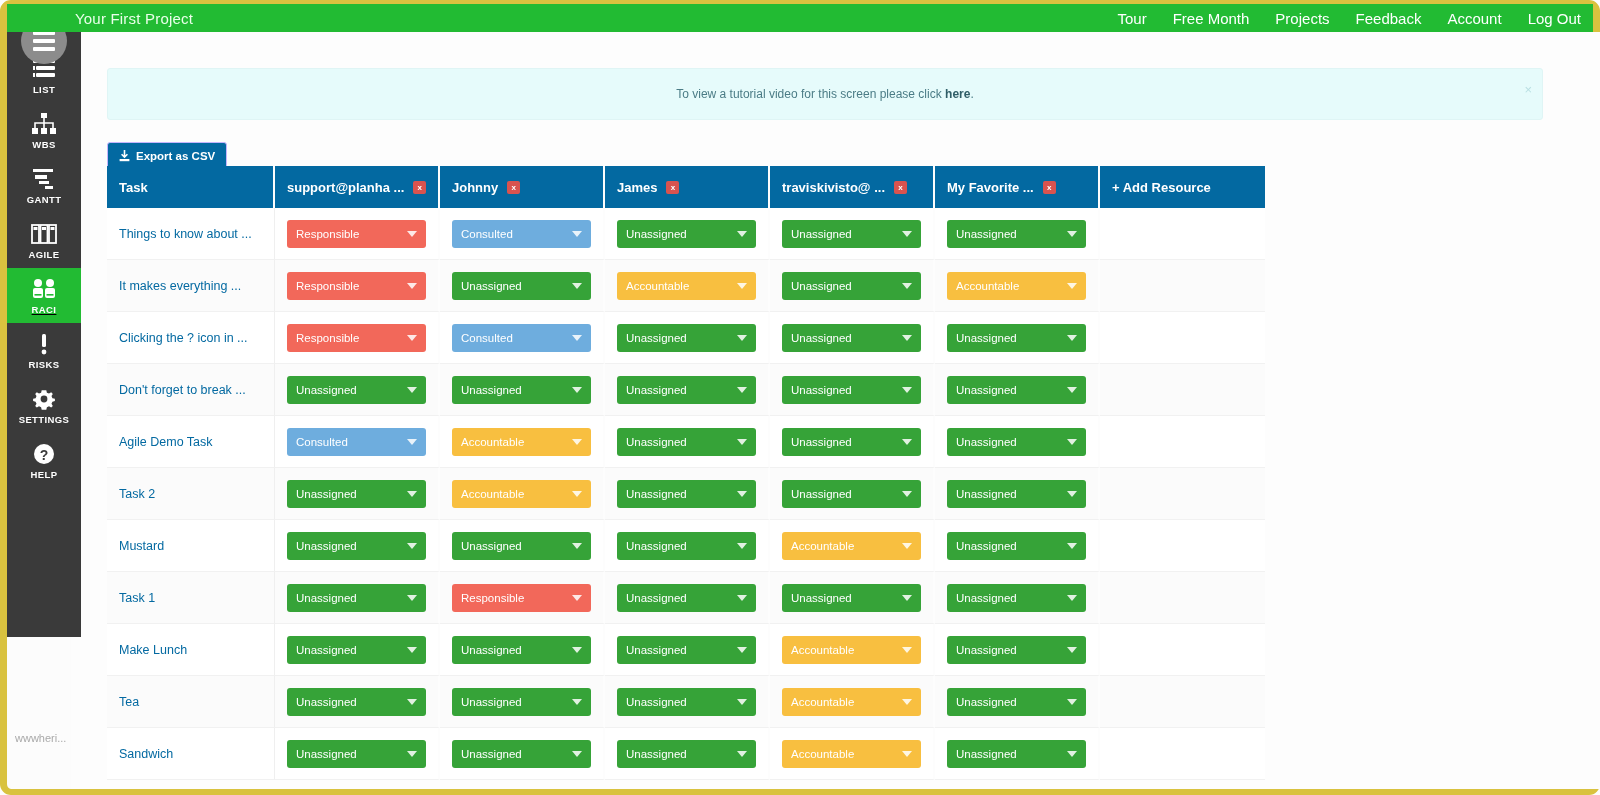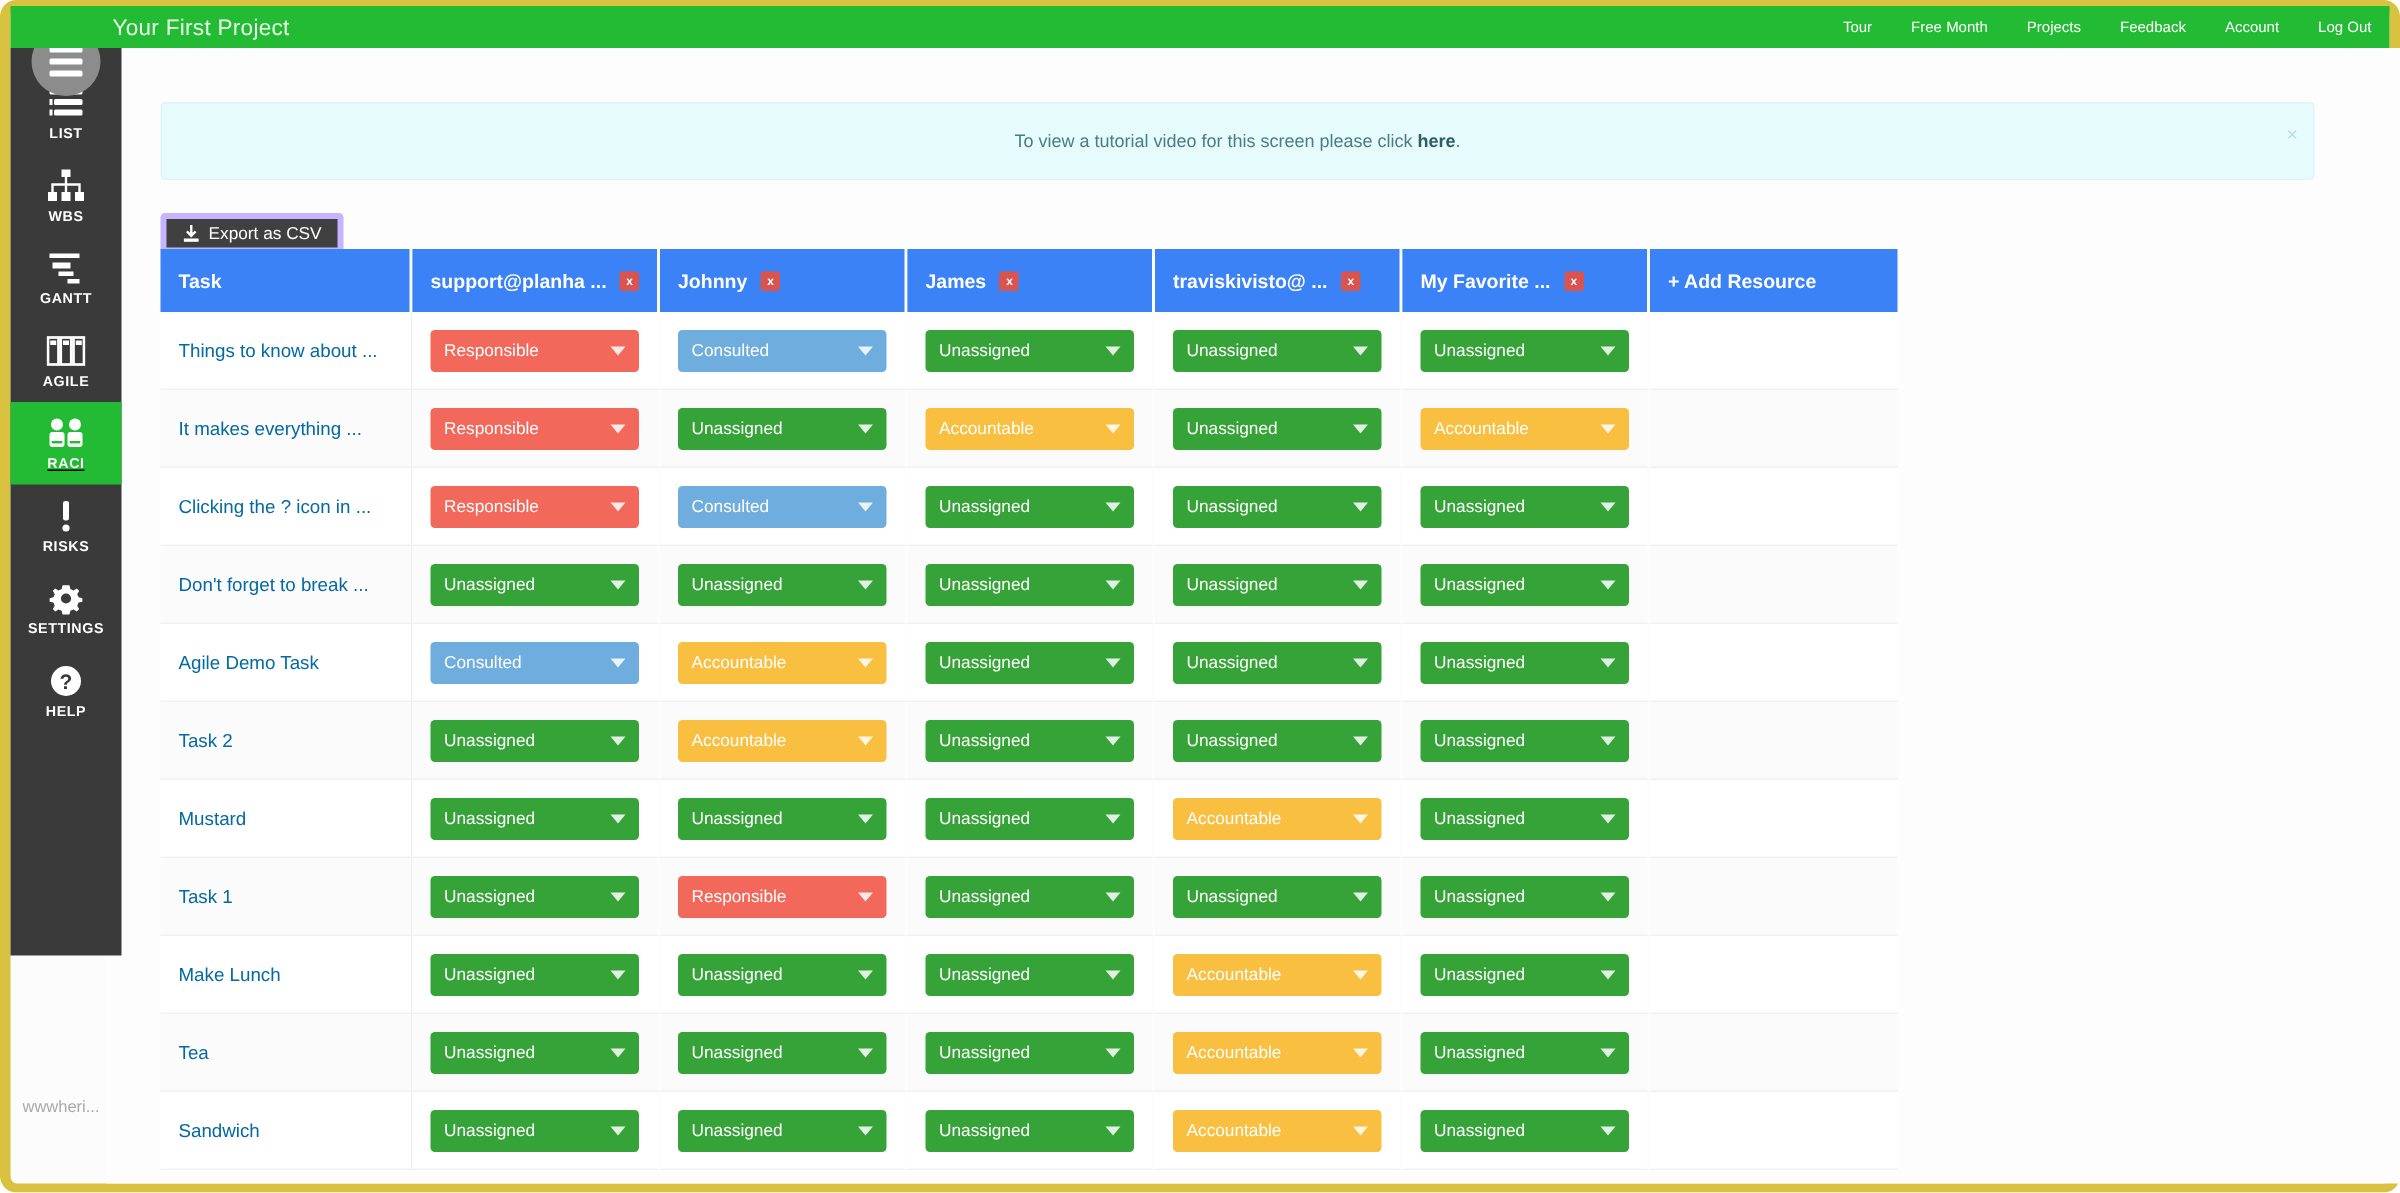--- a/index.html
+++ b/index.html
@@ -32,21 +32,21 @@
     margin-left: 68px;
     color: #eaffea;
     font-size: 15px;
     letter-spacing: .2px;
   }
   #topnav {
     margin-left: auto; margin-right: 12px;
     display: flex; align-items: center; gap: 26px;
   }
   #topnav .nav-link {
-    color: #ffffff; font-size: 10px;
+    color: #ffffff; font-size: 15px;
     text-decoration: none; white-space: nowrap;
     cursor: pointer;
   }
 
   
   #sidebar {
     position: absolute; top: 28px; left: 0;
     width: 74px; height: 605px;
     background: #3a3a3a;
     z-index: 20;
@@ -100,37 +100,37 @@
   #banner-text { font-size: 12px; color: #4b7c86; }
   #banner-text b { color: #2f5d66; }
   #banner-close {
     position: absolute; right: 10px; top: 14px;
     font-size: 13px; color: #b9dfe2; cursor: pointer;
     line-height: 1;
   }
   #export-btn {
     position: absolute; left: 36px; top: 110px;
     height: 27px; padding: 0 11px;
-    background: #404040; border: 4px solid #c4b5fd;
+    background: #0369a1; border: 1px solid #c4b5fd;
     border-radius: 3px; color: #fff;
-    font-size: 11.5px; font-weight: normal;
+    font-size: 11.5px; font-weight: bold;
     display: inline-flex; align-items: center; gap: 6px;
     cursor: pointer;
   }
   #export-btn svg { display:block; }
 
   
   #raci-table {
     position: absolute; left: 36px; top: 134px;
     width: 1158px;
     border-collapse: separate; border-spacing: 0;
     table-layout: fixed;
   }
   #raci-table thead th {
-    background: #3b82f6; color: #ffffff;
+    background: #0369a1; color: #ffffff;
     font-size: 13px; font-weight: bold;
     text-align: left; height: 42px;
     padding: 0 12px;
     border-right: 2px solid #fdfdfd;
     white-space: nowrap;
     vertical-align: middle;
   }
   #raci-table thead th:last-child { border-right: none; }
   .th-inner { display: flex; align-items: center; gap: 9px; }
   .x-badge {

